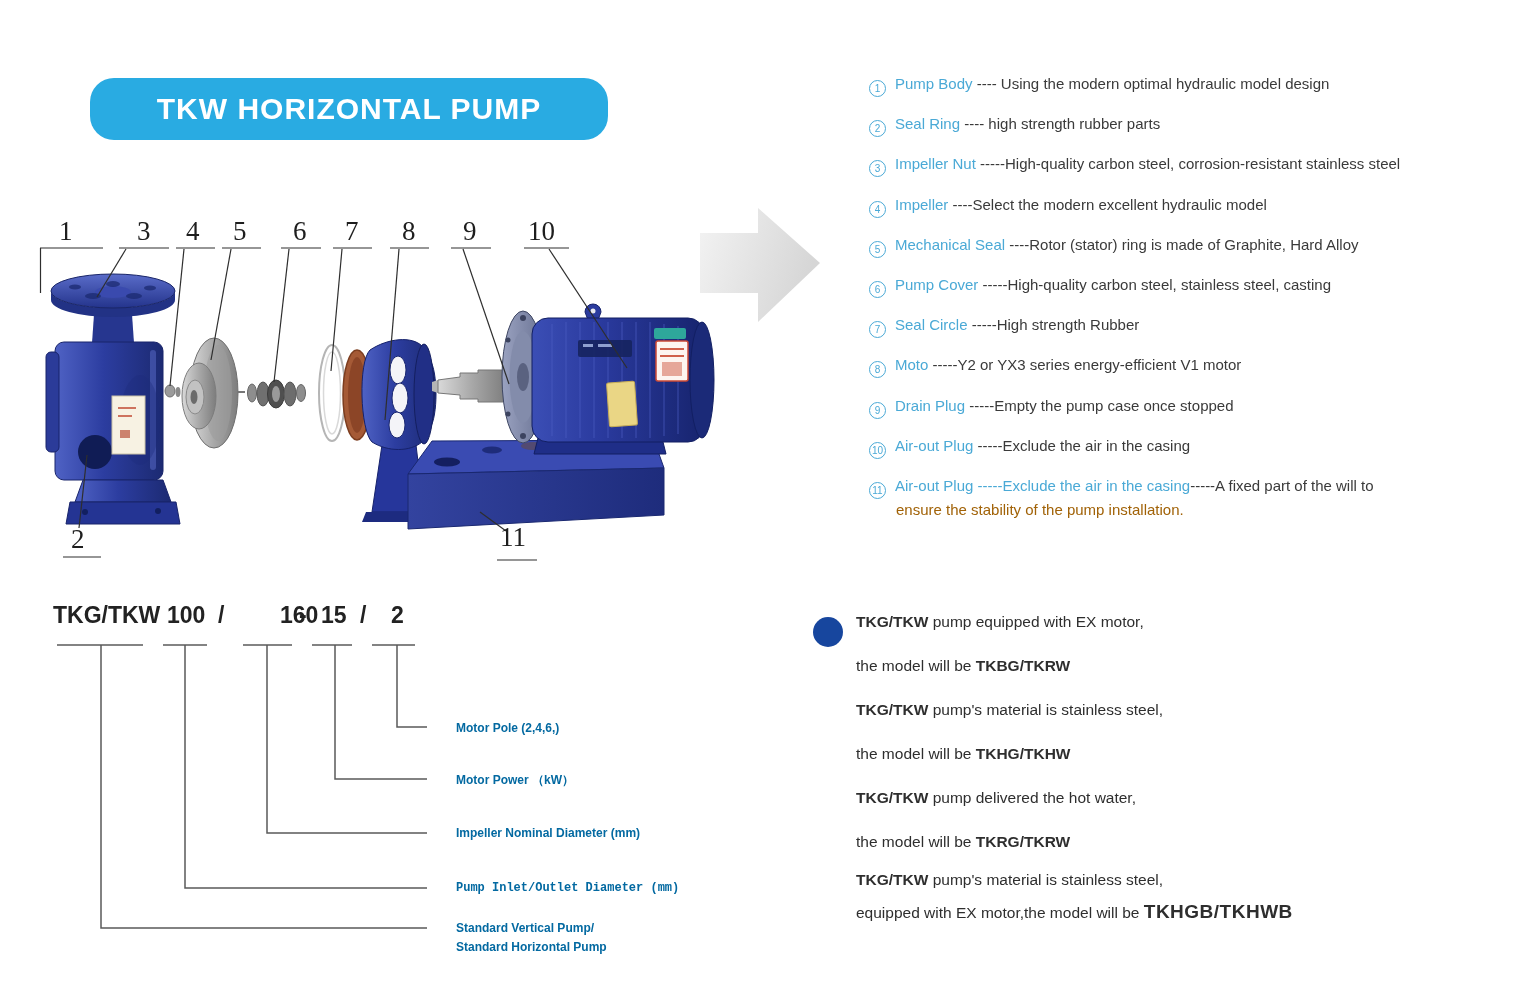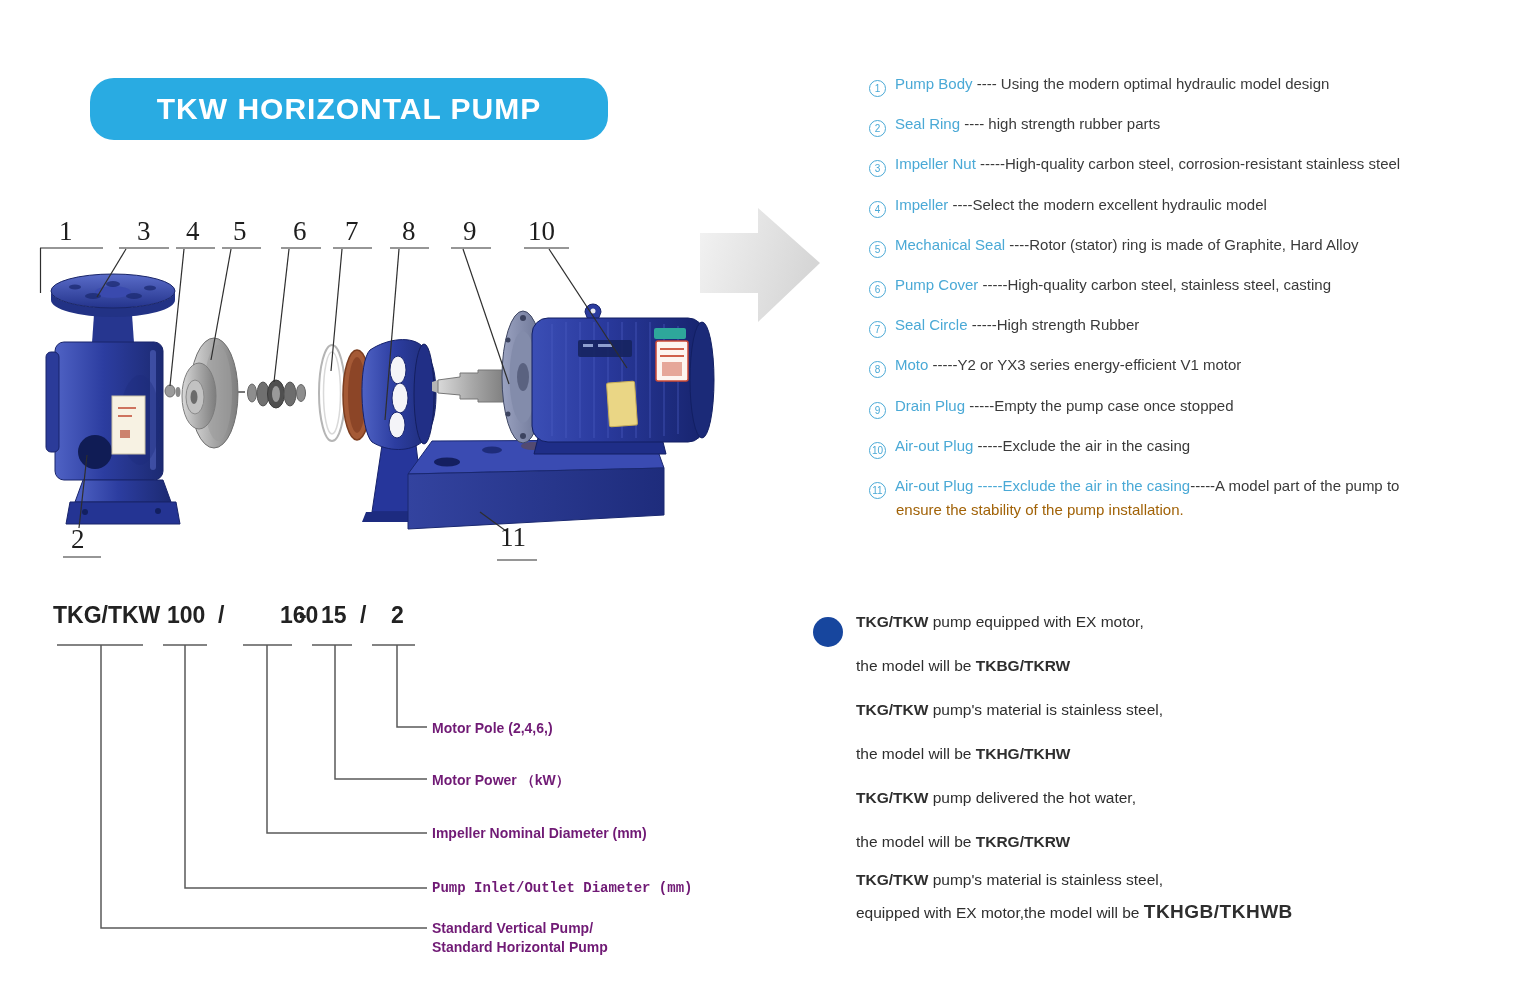--- a/index.html
+++ b/index.html
@@ -29,21 +29,21 @@
   .pname{color:#4aa9d6;}
   .pcyan{color:#4aa9d6;}
   .pdesc{color:#3a3a3a;}
   .pline2{padding-left:27px;line-height:21px;white-space:normal;color:#a16207;}
 
   
   .seg{position:absolute;top:602px;font-size:23px;font-weight:bold;color:#222;}
   .s0{left:53px;} .s1{left:167px;} .s2{left:218px;} .s3{left:243px;margin-left:37px;}
   .s4{left:299px;} .s5{left:321px;} .s6{left:360px;} .s7{left:391px;}
   .model-svg{position:absolute;left:0;top:590px;}
-  .mlabel{position:absolute;left:432px;font-size:14px;font-weight:bold;color:#701a75;line-height:19px;}
+  .mlabel{position:absolute;left:456px;font-size:12px;font-weight:bold;color:#0369a1;line-height:19px;}
   .ml0{top:719px;} .ml1{top:771px;} .ml2{top:824px;} .ml3{top:879px;font-family:Liberation Mono, monospace;} .ml4{top:919px;}
 
   
   .bullet{position:absolute;left:813px;top:617px;width:30px;height:30px;border-radius:50%;background:#17469e;}
   .notes{position:absolute;left:852px;top:598px;width:600px;}
   .notes p{margin:4px;line-height:40px;font-size:15.5px;color:#2e2e2e;}
   .note-code{font-weight:bold;}
   .n3 p{line-height:28px;}
   .big-code{font-weight:bold;font-size:19px;letter-spacing:.5px;}
 </style>
@@ -268,21 +268,21 @@
     <li class="pl-item">
       <span class="badge">8</span><span class="pname">Moto</span><span class="pdesc"> -----Y2 or YX3 series energy-efficient V1 motor</span>
     </li>
     <li class="pl-item">
       <span class="badge">9</span><span class="pname">Drain Plug</span><span class="pdesc"> -----Empty the pump case once stopped</span>
     </li>
     <li class="pl-item">
       <span class="badge">10</span><span class="pname">Air-out Plug</span><span class="pdesc"> -----Exclude the air in the casing</span>
     </li>
     <li class="pl-item tall">
-      <span class="badge">11</span><span class="pname">Air-out Plug</span><span class="pcyan"> -----Exclude the air in the casing</span><span class="pdesc">-----A model part of the pump to</span>
+      <span class="badge">11</span><span class="pname">Air-out Plug</span><span class="pcyan"> -----Exclude the air in the casing</span><span class="pdesc">-----A fixed part of the will to</span>
       <div class="pline2">ensure the stability of the pump installation.</div>
     </li>
   </ol>
 
   <span class="seg s0">TKG/TKW</span>
   <span class="seg s1">100</span>
   <span class="seg s2">/</span>
   <span class="seg s3">160</span>
   <span class="seg s4">-</span>
   <span class="seg s5">15</span>

